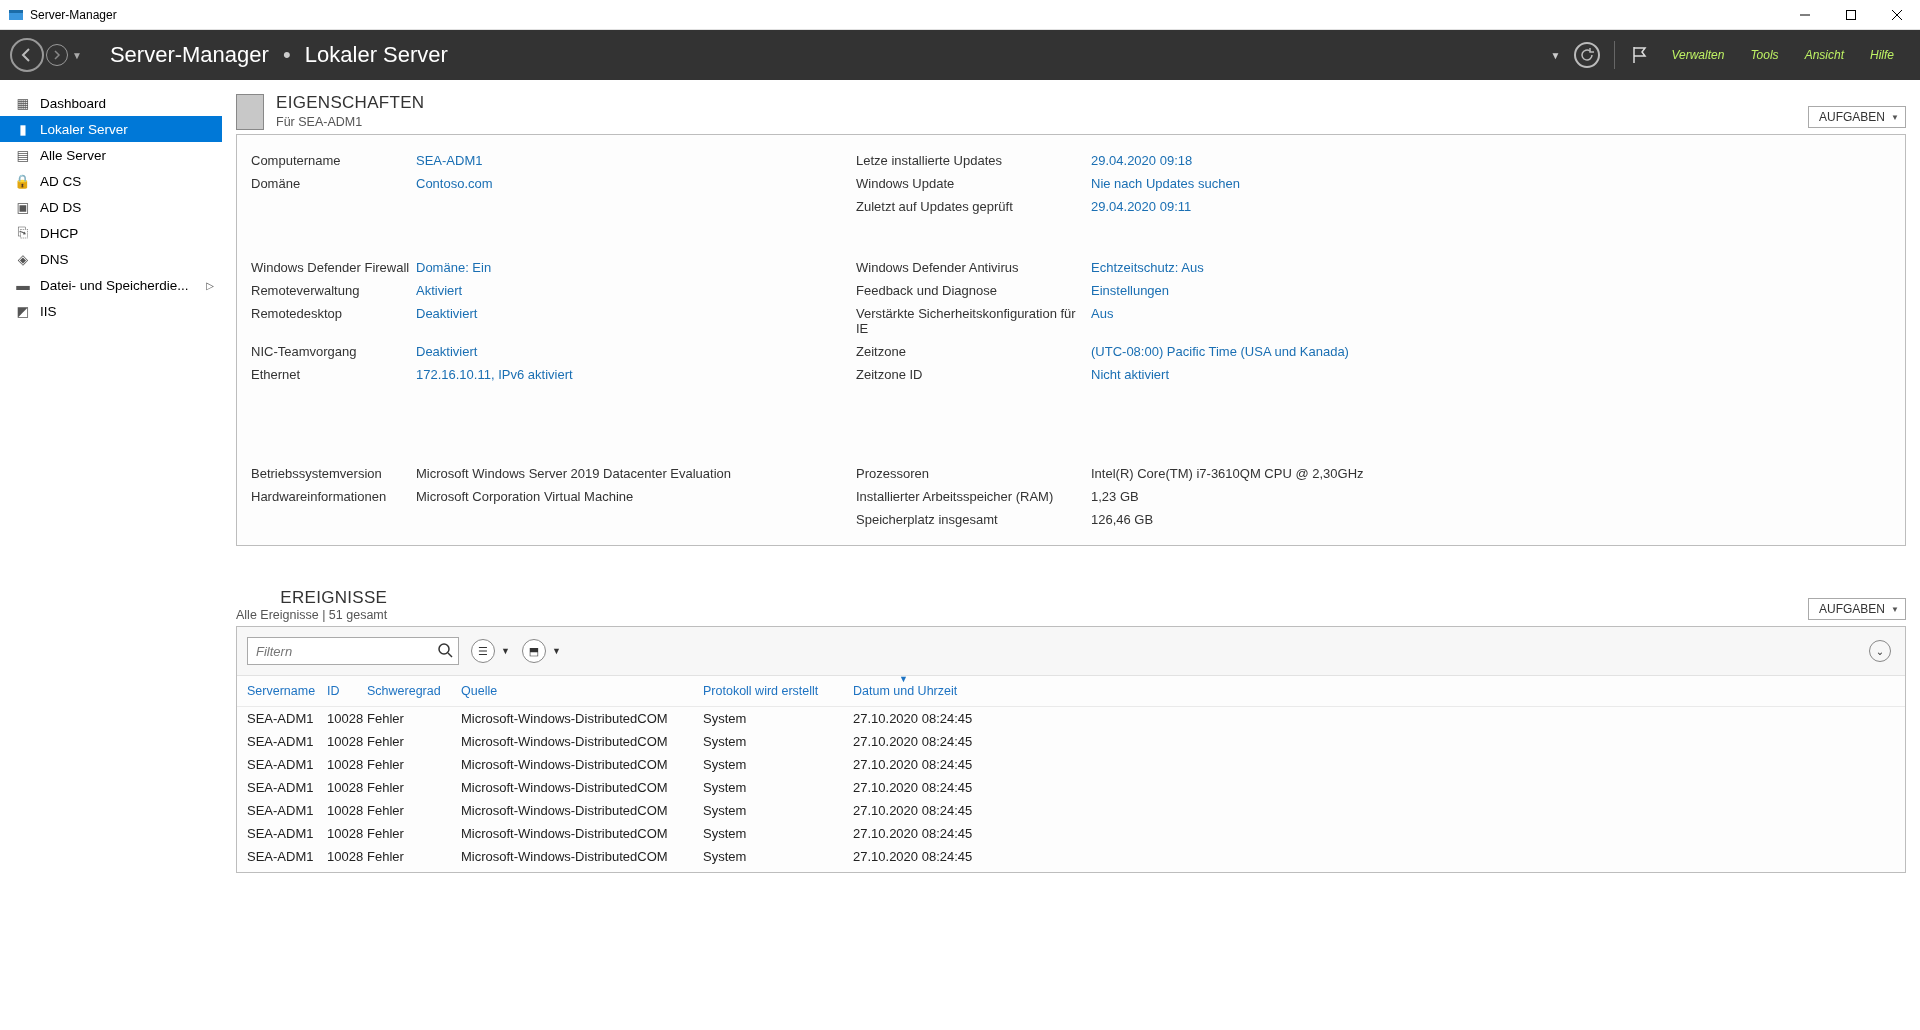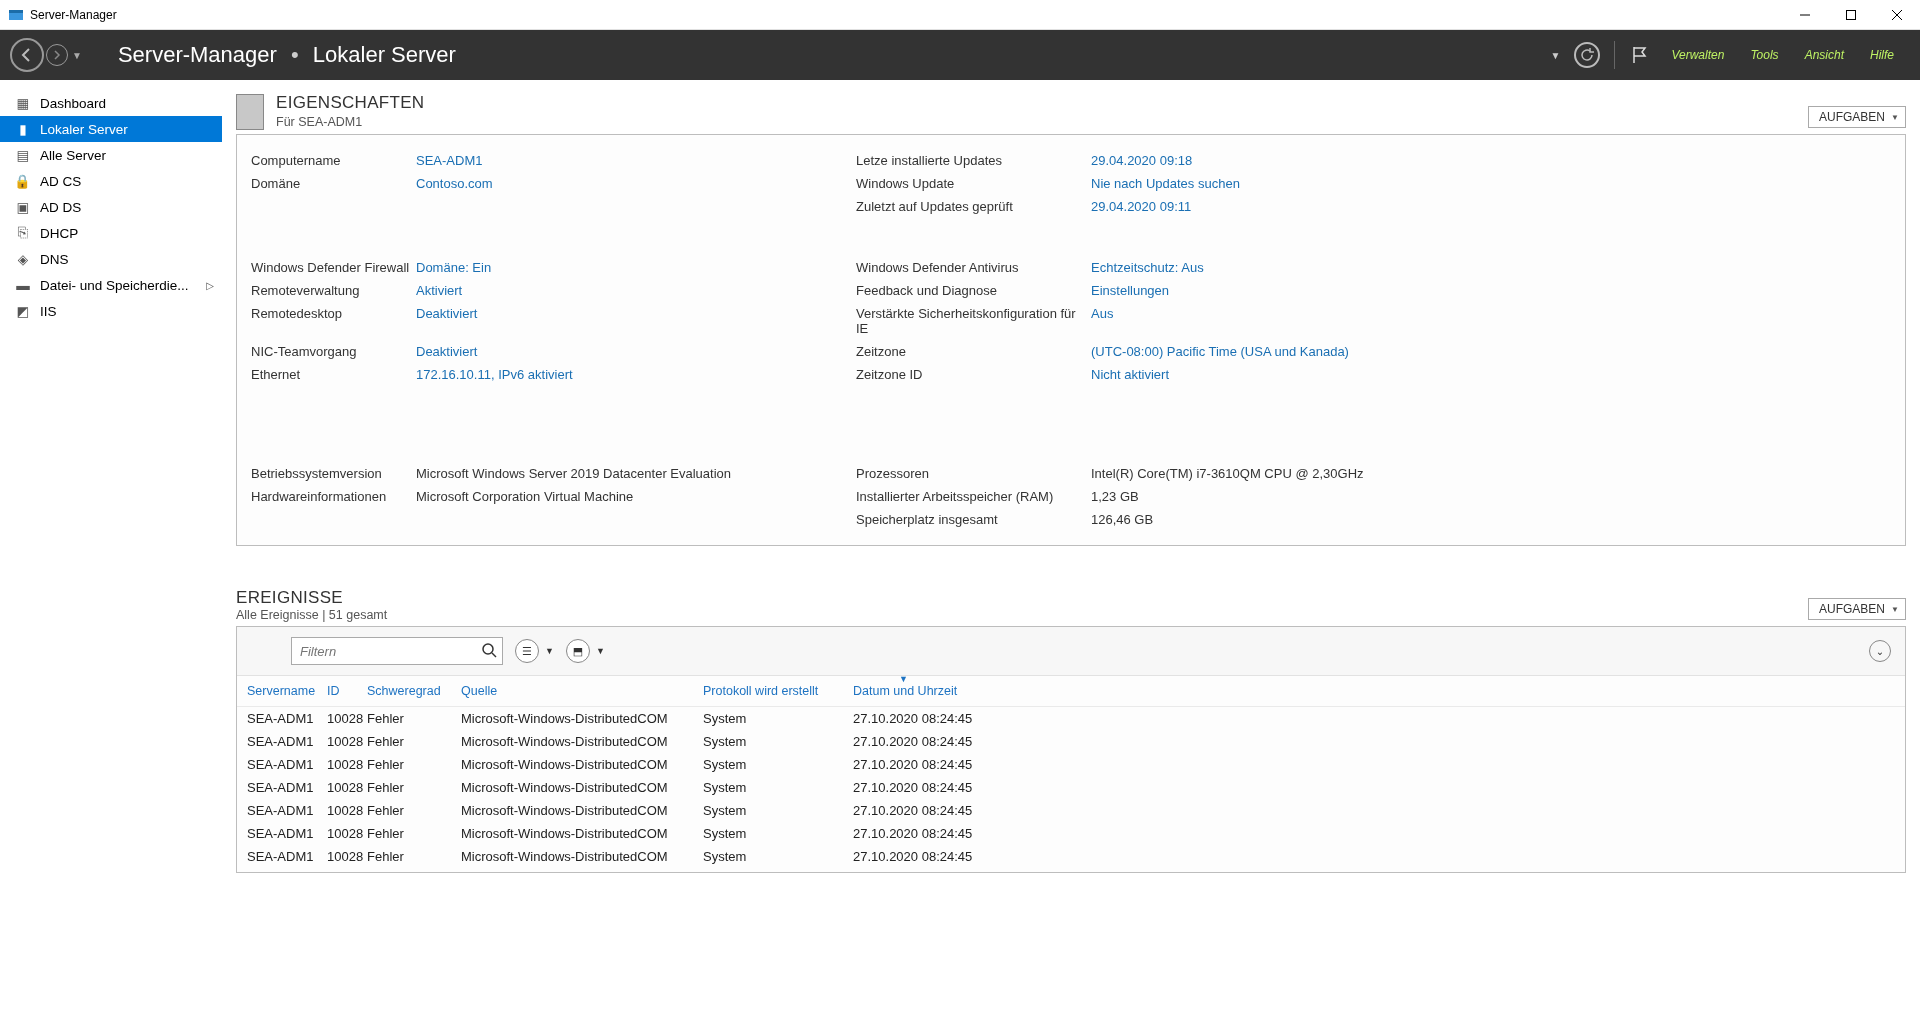--- a/index.html
+++ b/index.html
@@ -11,21 +11,21 @@
   .titlebar .title { font-size: 12px; color: #000; }
   .titlebar .window-controls { margin-left: auto; display: flex; }
   .titlebar .window-controls div { width: 46px; height: 30px; display: flex; align-items: center; justify-content: center; cursor: default; }
   .titlebar .window-controls svg { width: 10px; height: 10px; }
 
   
   .toolbar { height: 50px; background: #333333; color: #fff; display: flex; align-items: center; padding: 0 20px 0 10px; }
   .nav-back, .nav-fwd { width: 34px; height: 34px; border-radius: 50%; border: 2px solid #999; display: flex; align-items: center; justify-content: center; margin-right: 2px; cursor: pointer;}
   .nav-fwd { width:22px; height:22px; border-width:1px;}
   .nav-caret { margin: 0 6px 0 2px; }
-  .breadcrumb { font-size: 22px; font-weight: 300; color: #fff; margin-left: 30px; }
+  .breadcrumb { font-size: 22px; font-weight: 300; color: #fff; margin-left: 22px; }
   .breadcrumb .sep { margin: 0 8px; color:#ccc;}
   .toolbar-right { margin-left: auto; display: flex; align-items: center; gap: 14px; }
   .toolbar-right .txt { font-size: 12px; color: #bef264; cursor: pointer; padding: 0 6px; font-style: italic;}
   .toolbar-icon { width: 22px; height: 22px; display:flex; align-items:center; justify-content:center; cursor:pointer;}
   .refresh-circle { width:26px; height:26px; border:2px solid #bbb; border-radius:50%; display:flex; align-items:center; justify-content:center;}
   .vbar { width:1px; height:28px; background:#666; }
 
   
   .main { display: flex; height: calc(100% - 80px); }
   .sidebar { width: 222px; background: #fff; padding-top: 10px; }
@@ -47,26 +47,26 @@
   .panel { border:1px solid #bdbdbd; background:#fdfdfd; padding: 18px 14px; }
 
   .prop-grid { display:grid; grid-template-columns: 165px 440px 235px auto; row-gap:8px; font-size:13px;}
   .prop-grid .lab { color:#333; }
   .prop-grid .val { color:#333; }
   .prop-grid .link { color:#1a6fb3; cursor:pointer;}
   .prop-grid .spacer { grid-column: 1 / -1; height: 30px;}
 
   .events-section { margin-top: 42px;}
   .events-header { display:flex; align-items:flex-start;}
-  .events-titles h2 { font-size: 17px; font-weight: 400; color:#333; letter-spacing:0.3px;}
+  .events-titles h2 { font-size: 17px; font-weight: 400; color:#333; letter-spacing:0.3px;text-align:right;}
   .events-titles .sub { font-size:12.5px; color:#555; margin-top:0;}
 
   .events-panel { border:1px solid #bdbdbd; background:#fdfdfd; margin-top:4px;}
   .filter-bar { padding:10px 10px; display:flex; align-items:center; gap:12px; border-bottom:1px solid #e2e2e2; background:#f7f7f7;}
-  .filter-box { position:relative;margin-left:44px; }
+  .filter-box { position:relative; }
   .filter-box input { width:212px; height:28px; border:1px solid #aaa; padding:0 28px 0 8px; font-style:italic; font-size:13px; background:#fff;}
   .filter-box .mag { position:absolute; right:6px; top:5px; cursor:pointer;}
   .circle-btn { width:24px; height:24px; border:1px solid #888; border-radius:50%; display:flex; align-items:center; justify-content:center; cursor:pointer; font-size:11px; background:#fff;}
   .drop-caret { font-size:9px; color:#333; margin-left:-6px;}
   .expand-btn { margin-left:auto; width:22px; height:22px; border:1px solid #888; border-radius:50%; display:flex; align-items:center; justify-content:center; cursor:pointer; font-size:10px; margin-right:4px;}
 
   .ev-table { width:100%; }
   .ev-head { display:flex; padding:8px 10px; font-size:12.5px; color:#1e73c2; border-bottom:1px solid #eaeaea; position:relative;}
   .ev-head > div { border-right:0; padding-right:12px;}
   .col-server{ width:80px;} .col-id{width:40px;} .col-sev{width:94px;} .col-src{width:242px;} .col-log{width:150px;} .col-date{width:160px;}

